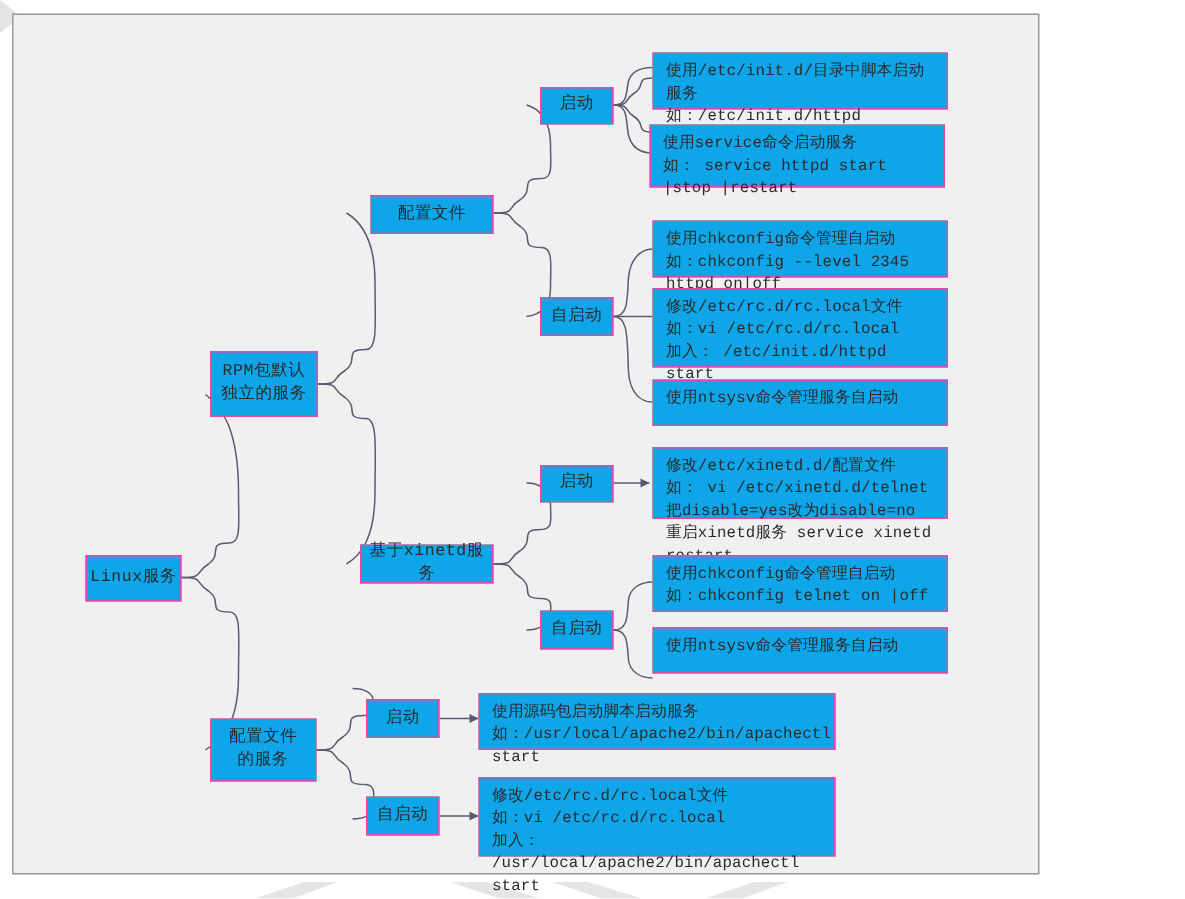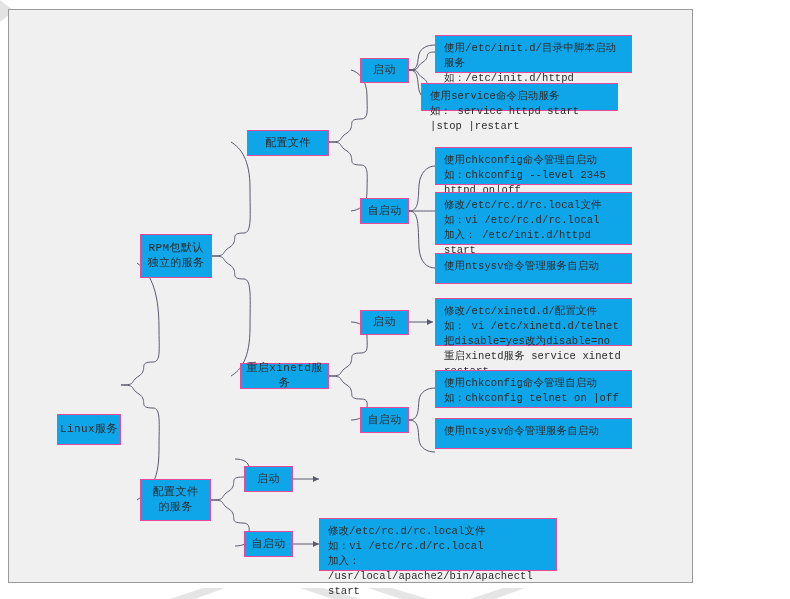--- a/index.html
+++ b/index.html
@@ -113,48 +113,48 @@
         <path d="M234,513 C242,513 240,520 240,527 C240,533 234,536 226,536"></path>
 
         <path d="M284,469 L310,469"></path>
         <path d="M310,469 l-6,-3 l0,6 z" fill="#5a5a6e" stroke="none"></path>
 
         <path d="M284,534 L310,534"></path>
         <path d="M310,534 l-6,-3 l0,6 z" fill="#5a5a6e" stroke="none"></path>
       </g>
     </svg>
 
-    <div class="node" style="left:48px;top:360px;width:64px;height:31px;margin-top:44px;">Linux服务</div>
+    <div class="node" style="left:48px;top:360px;width:64px;height:31px;">Linux服务</div>
 
     <div class="node" style="left:131px;top:224px;width:72px;height:44px;">RPM包默认
 独立的服务</div>
 
     <div class="node" style="left:238px;top:120px;width:82px;height:26px;">配置文件</div>
 
-    <div class="node" style="left:231px;top:353px;width:89px;height:26px;">重启xinetd服务</div>
+    <div class="node" style="left:231px;top:353px;width:89px;height:26px;">基于xinetd服务</div>
 
     <div class="node" style="left:131px;top:469px;width:71px;height:42px;">配置文件
 的服务</div>
 
     <div class="node" style="left:351px;top:48px;width:49px;height:25px;">启动</div>
 
     <div class="node" style="left:351px;top:188px;width:49px;height:26px;">自启动</div>
 
     <div class="node" style="left:351px;top:300px;width:49px;height:25px;">启动</div>
 
     <div class="node" style="left:351px;top:397px;width:49px;height:26px;">自启动</div>
 
     <div class="node" style="left:235px;top:456px;width:49px;height:26px;">启动</div>
 
     <div class="node" style="left:235px;top:521px;width:49px;height:26px;">自启动</div>
 
     <div class="node detail" style="left:426px;top:25px;width:197px;height:38px;">使用/etc/init.d/目录中脚本启动服务
 如：/etc/init.d/httpd start|stop|restart</div>
 
-    <div class="node detail" style="left:412px;top:73px;width:197px;height:28px;">使用service命令启动服务
+    <div class="node detail" style="left:424px;top:73px;width:197px;height:42px;">使用service命令启动服务
 如： service  httpd  start |stop |restart</div>
 
     <div class="node detail" style="left:426px;top:137px;width:197px;height:38px;">使用chkconfig命令管理自启动
 如：chkconfig --level 2345 httpd on|off</div>
 
     <div class="node detail" style="left:426px;top:182px;width:197px;height:53px;">修改/etc/rc.d/rc.local文件
 如：vi /etc/rc.d/rc.local
 加入：        /etc/init.d/httpd start</div>
 
     <div class="node detail" style="left:426px;top:243px;width:197px;height:31px;">使用ntsysv命令管理服务自启动</div>
@@ -162,19 +162,21 @@
     <div class="node detail" style="left:426px;top:288px;width:197px;height:48px;">修改/etc/xinetd.d/配置文件
 如： vi /etc/xinetd.d/telnet
           把disable=yes改为disable=no
 重启xinetd服务  service  xinetd restart</div>
 
     <div class="node detail" style="left:426px;top:360px;width:197px;height:38px;">使用chkconfig命令管理自启动
 如：chkconfig telnet  on |off</div>
 
     <div class="node detail" style="left:426px;top:408px;width:197px;height:31px;">使用ntsysv命令管理服务自启动</div>
 
+    <div class="node detail" style="left:310px;top:452px;width:238px;height:38px;">使用源码包启动脚本启动服务
+如：/usr/local/apache2/bin/apachectl start</div>
 
     <div class="node detail" style="left:310px;top:508px;width:238px;height:53px;">修改/etc/rc.d/rc.local文件
 如：vi /etc/rc.d/rc.local
 加入： /usr/local/apache2/bin/apachectl start</div>
 
   </div>
 </div>
 
 </body></html>

